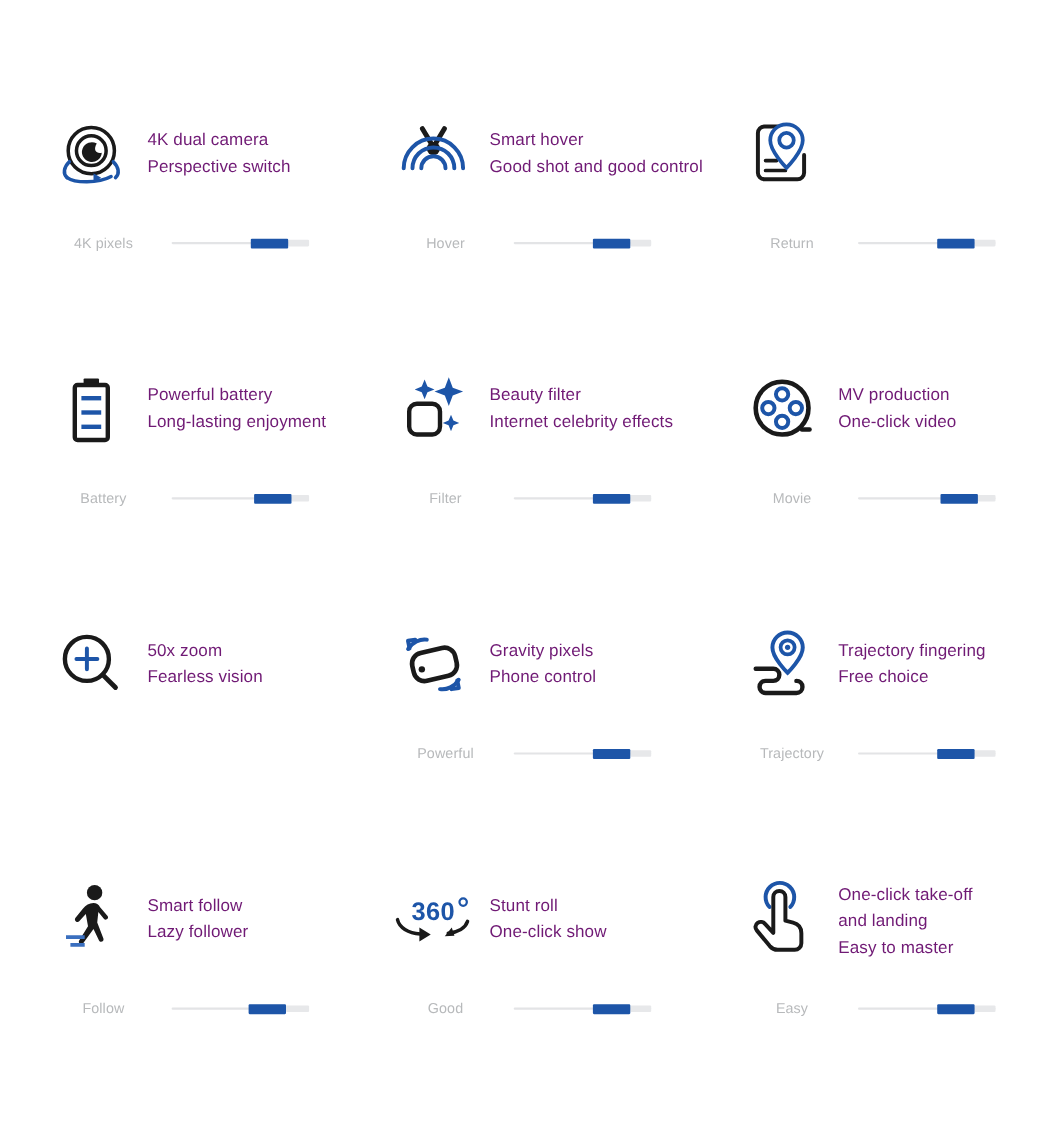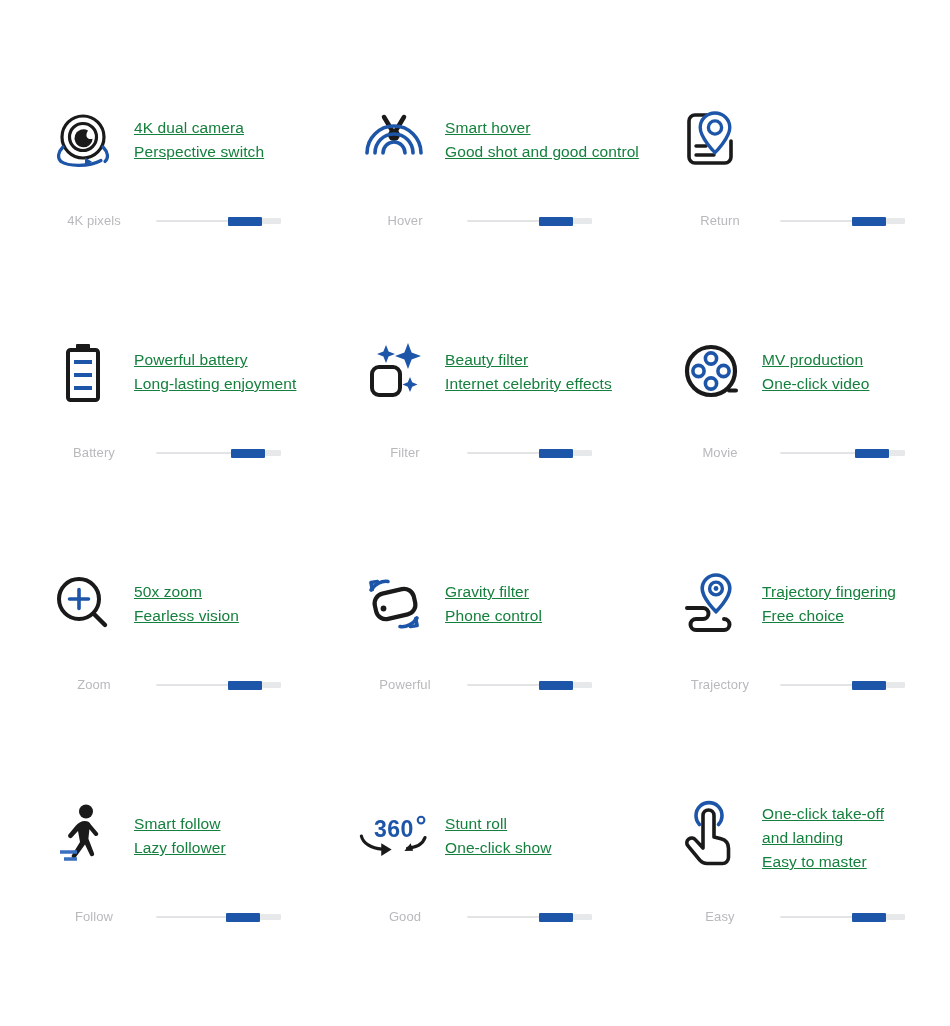--- a/index.html
+++ b/index.html
@@ -56,24 +56,23 @@
 
   .texts {
     padding-top: 20px;
     padding-left: 12px;
   }
   .texts.three { padding-top: 10px; }
 
   .tline {
     font-size: 15.5px;
     line-height: 24px;
-    color: #15803d;
+    color: #701a75;
     white-space: nowrap;
     letter-spacing: 0.1px;
-    text-decoration: underline;
   }
 
   .meter {
     display: flex;
     align-items: center;
     margin-top: 21px;
   }
 
   .meter-label {
     width: 100px;
@@ -290,44 +289,36 @@
             <circle cx="35" cy="34" r="20" fill="none" stroke="#1a1a1a" stroke-width="4"></circle>
             <path d="M49.5 48.5L61 60" stroke="#1a1a1a" stroke-width="4.4" stroke-linecap="round"></path>
             <path d="M35 24.5v19M25.5 34h19" stroke="#1d55a8" stroke-width="3.6" stroke-linecap="round"></path>
           </svg>
         </div>
         <div class="texts">
           <div class="tline">50x zoom</div>
           <div class="tline">Fearless vision</div>
         </div>
       </div>
-      <div class="meter">
-        <div class="meter-label">Zoom</div>
-        <div class="slider">
-          <div class="track"></div>
-          <div class="tail" style="left: 106px; width: 19px;"></div>
-          <div class="knob" style="left: 72px; width: 34px;"></div>
-        </div>
-      </div>
     </div>
 
     <div class="cell c2">
       <div class="feature">
         <div class="icon-wrap">
           <svg width="78" height="78" viewBox="0 0 78 78">
             <rect x="20" y="26" width="40" height="26" rx="10" fill="none" stroke="#1a1a1a" stroke-width="4.2" transform="rotate(-13 40 39)"></rect>
             <circle cx="28.5" cy="43.5" r="2.9" fill="#1a1a1a"></circle>
             <path d="M16 25c3.5-6 11-9.5 17-8.5" fill="none" stroke="#1d55a8" stroke-width="3.6" stroke-linecap="round"></path>
             <path d="M22.5 16.5l-6.6 1 1.4 7" fill="none" stroke="#1d55a8" stroke-width="3.6" stroke-linecap="round" stroke-linejoin="round"></path>
             <path d="M62 53c-3.5 6-11 9.5-17 8.5" fill="none" stroke="#1d55a8" stroke-width="3.6" stroke-linecap="round"></path>
             <path d="M55.5 61.5l6.6-1-1.4-7" fill="none" stroke="#1d55a8" stroke-width="3.6" stroke-linecap="round" stroke-linejoin="round"></path>
           </svg>
         </div>
         <div class="texts">
-          <div class="tline">Gravity filter</div>
+          <div class="tline">Gravity pixels</div>
           <div class="tline">Phone control</div>
         </div>
       </div>
       <div class="meter">
         <div class="meter-label">Powerful</div>
         <div class="slider">
           <div class="track"></div>
           <div class="tail" style="left: 106px; width: 19px;"></div>
           <div class="knob" style="left: 72px; width: 34px;"></div>
         </div>

